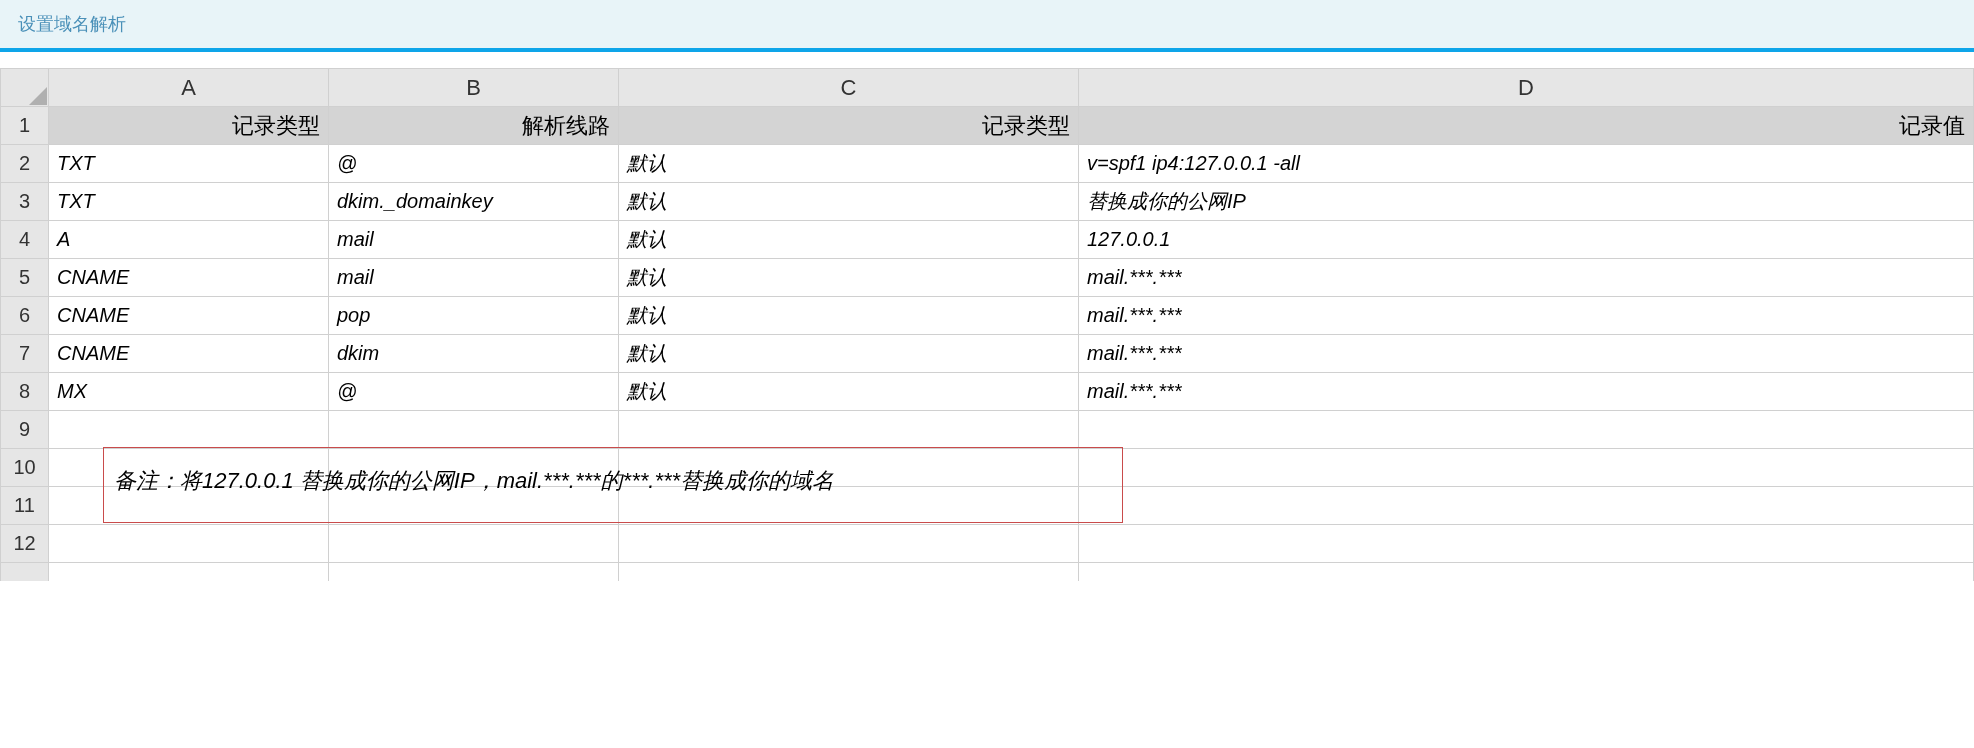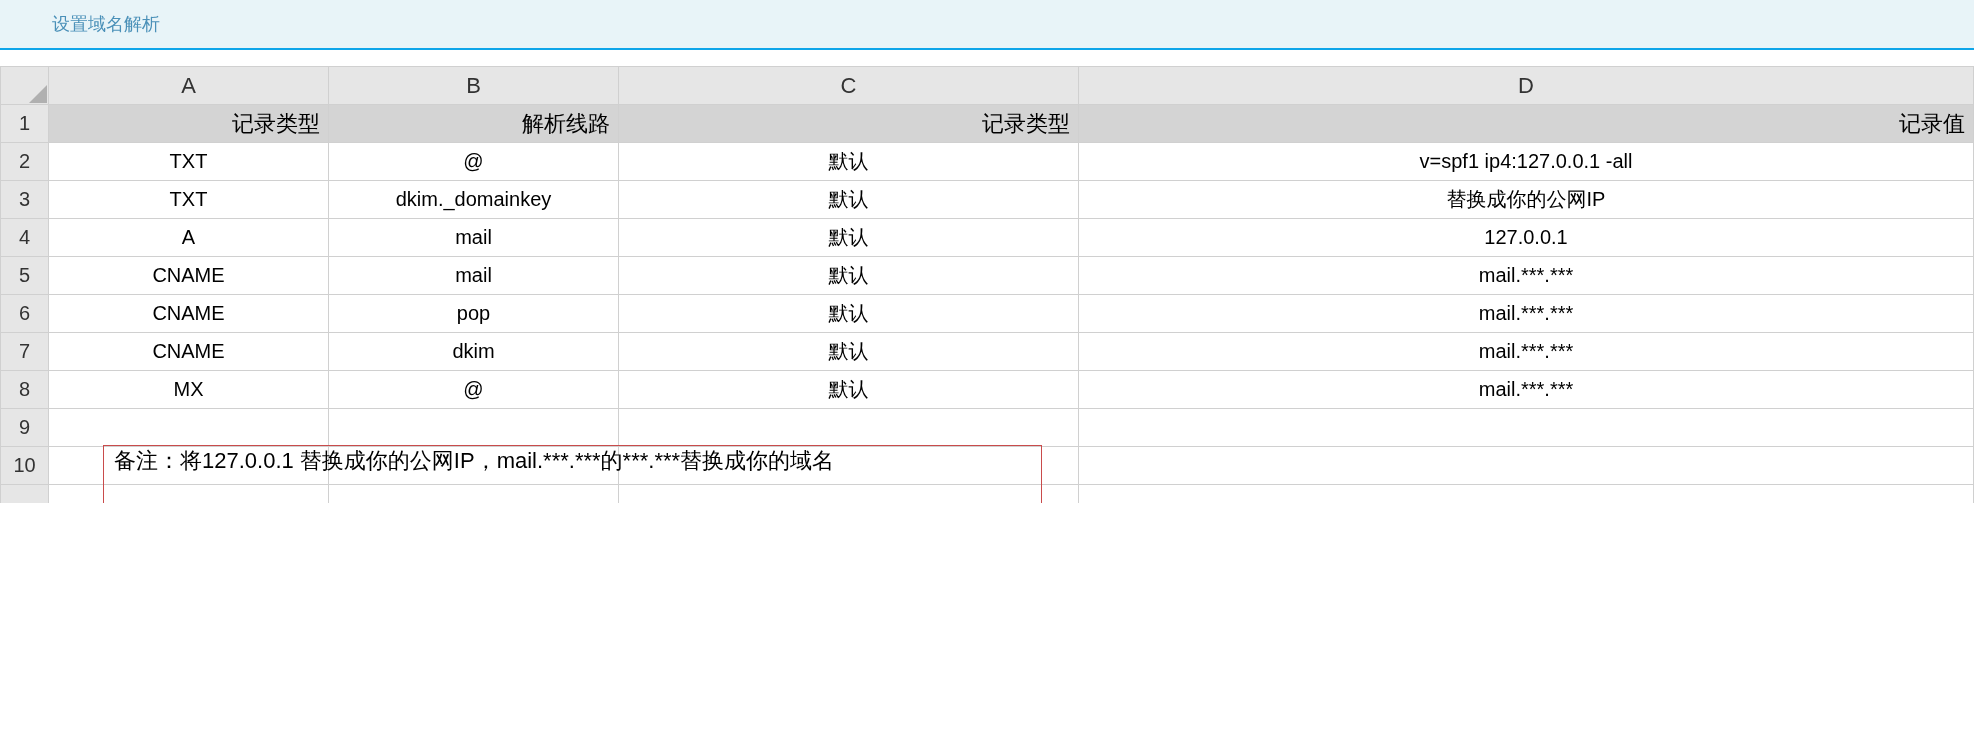--- a/index.html
+++ b/index.html
@@ -4,24 +4,24 @@
   <style>
     * { box-sizing: border-box; margin: 0; padding: 0; }
     body {
       font-family: "Microsoft YaHei", "SimSun", Arial, sans-serif;
       font-size: 20px;
       background: #fff;
       color: #000;
     }
     .title-bar {
       background: #e8f4f8;
-      padding: 12px 52px;
+      padding: 12px 18px;
       font-size: 18px;
       color: #4a90b8;
-      border-bottom: 2px solid #0ea5e9;
+      border-bottom: 4px solid #0ea5e9;
     }
     .sheet-wrapper {
       padding-top: 16px;
     }
     table {
       border-collapse: collapse;
       width: 100%;
     }
     td, th {
       border: 1px solid #d0d0d0;
@@ -55,40 +55,41 @@
       color: #333;
     }
     .data-header {
       background: #d4d4d4;
       text-align: right;
       font-size: 22px;
       color: #000;
     }
     .data-cell {
       background: #fff;
-      text-align: center;
+      text-align: left;
       font-size: 20px;
+      font-style: italic;
     }
     .col-a { width: 280px; }
     .col-b { width: 290px; }
     .col-c { width: 460px; }
     .col-d { width: auto; }
     .note-overlay-container {
       position: relative;
       margin-top: 48px;
     }
     .note-box {
       position: absolute;
       left: 54px;
       top: -2px;
-      width: 939px;
+      width: 1020px;
       height: 76px;
       border: 1px solid #c94b4b;
       pointer-events: none;
-      padding: 0 10px;
+      padding: 18px 10px;
       font-size: 22px;
       color: #000;
       background: transparent;
       display: flex;
       align-items: flex-start;
     }
     .row-13 td { height: 18px; border-bottom: none; }
   </style>
 </head>
 <body>
@@ -190,21 +191,35 @@
     <td class="data-cell" style="position:relative;">
       <div class="note-box">
         <span>备注：将127.0.0.1 替换成你的公网IP，mail.***.***的***.***替换成你的域名</span>
       </div>
     </td>
     <td class="data-cell"></td>
     <td class="data-cell"></td>
     <td class="data-cell"></td>
   </tr>
 
-
+  <tr>
+    <td class="row-header">11</td>
+    <td class="data-cell"></td>
+    <td class="data-cell"></td>
+    <td class="data-cell"></td>
+    <td class="data-cell"></td>
+  </tr>
+
+  <tr>
+    <td class="row-header">12</td>
+    <td class="data-cell"></td>
+    <td class="data-cell"></td>
+    <td class="data-cell"></td>
+    <td class="data-cell"></td>
+  </tr>
 
   <tr class="row-13">
     <td class="row-header"></td>
     <td class="data-cell"></td>
     <td class="data-cell"></td>
     <td class="data-cell"></td>
     <td class="data-cell"></td>
   </tr>
 </tbody>
     </table>

